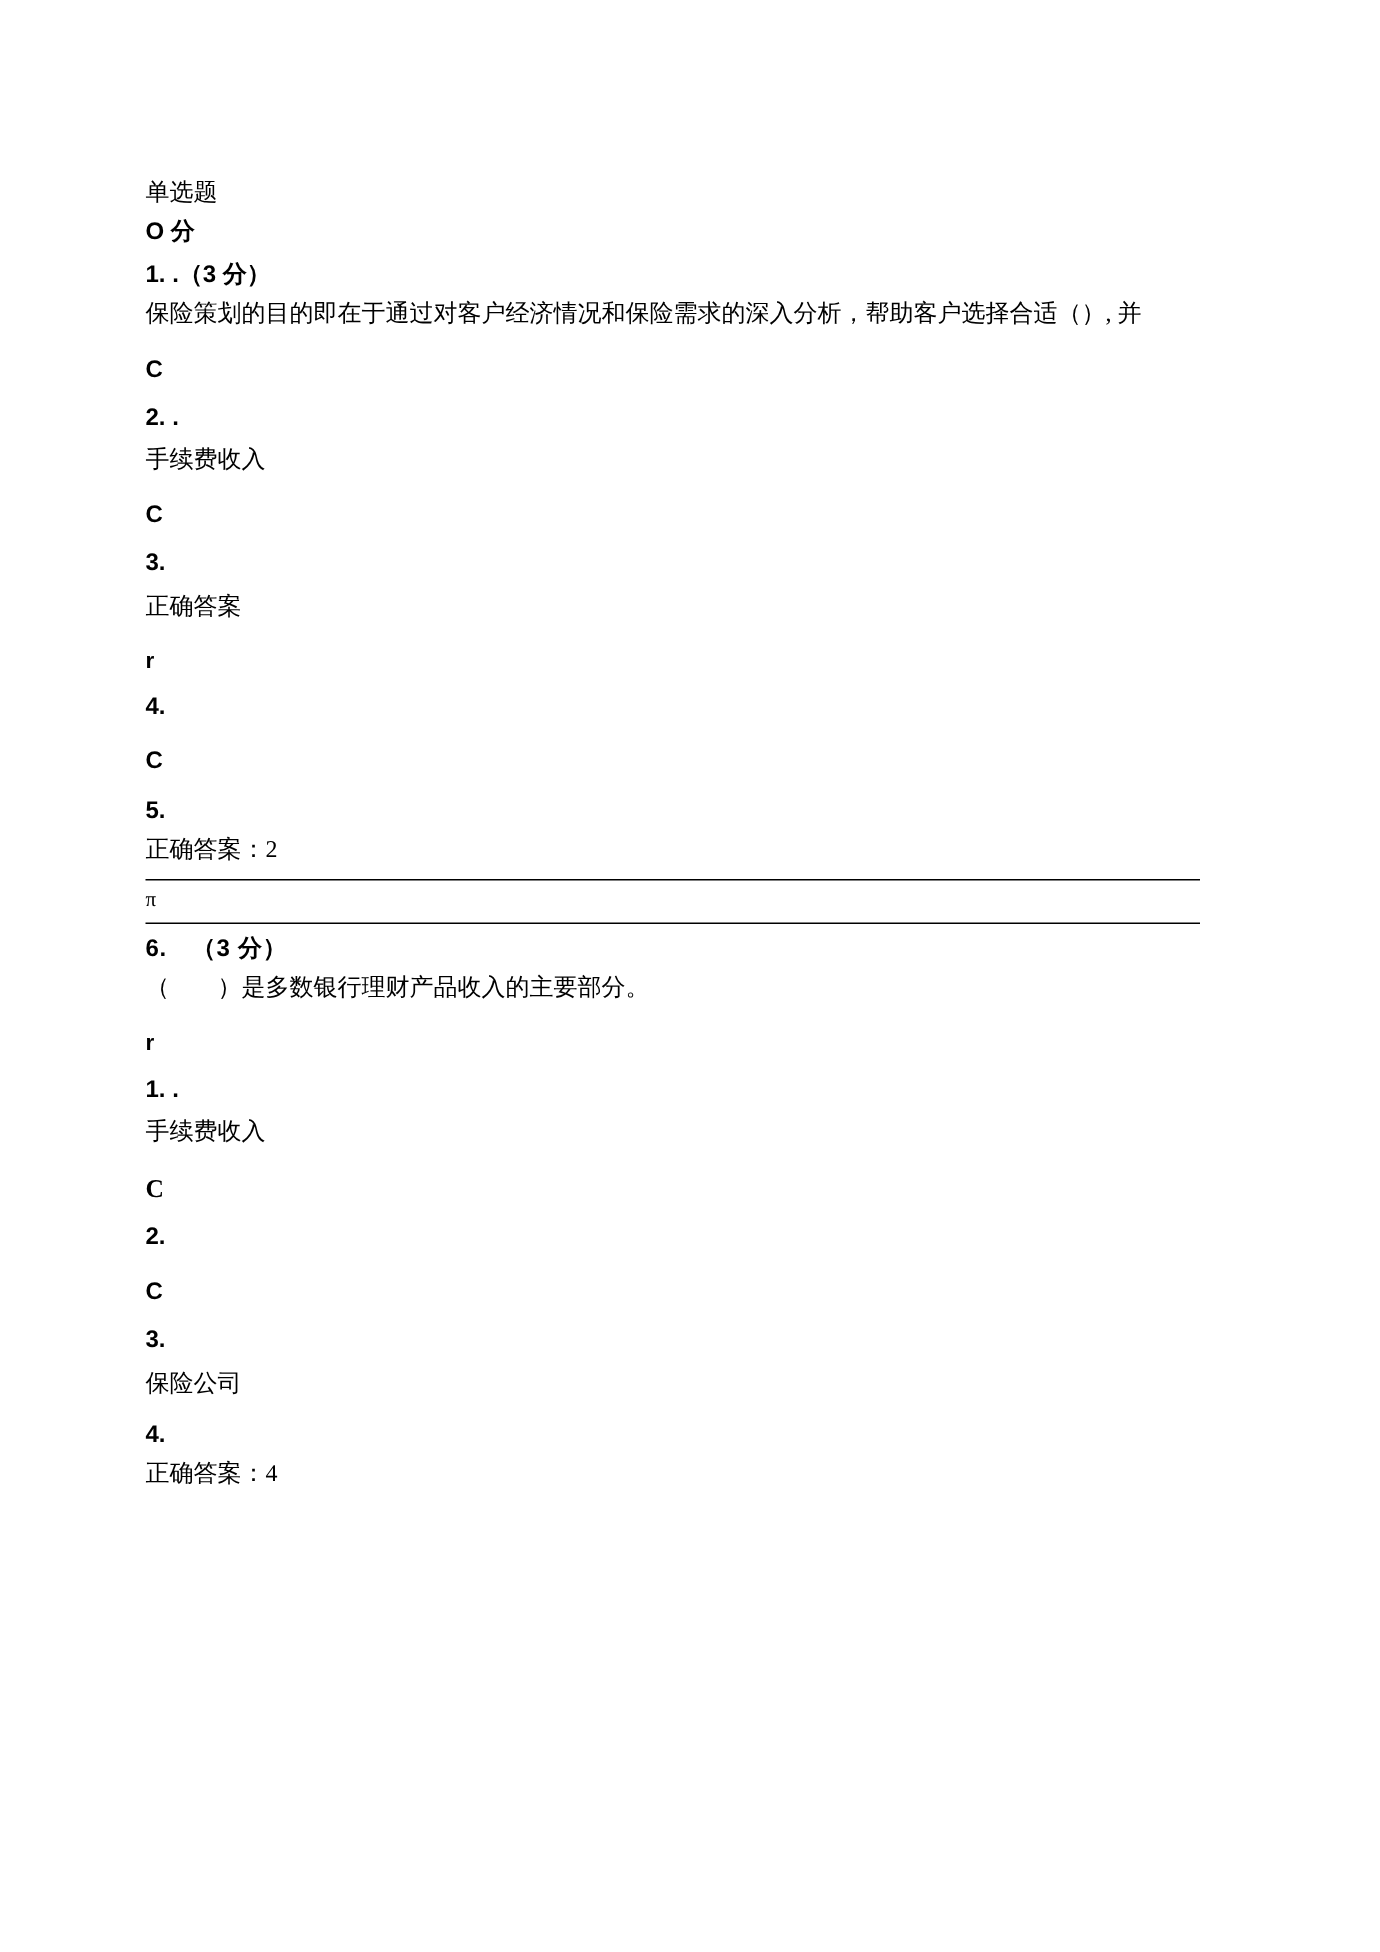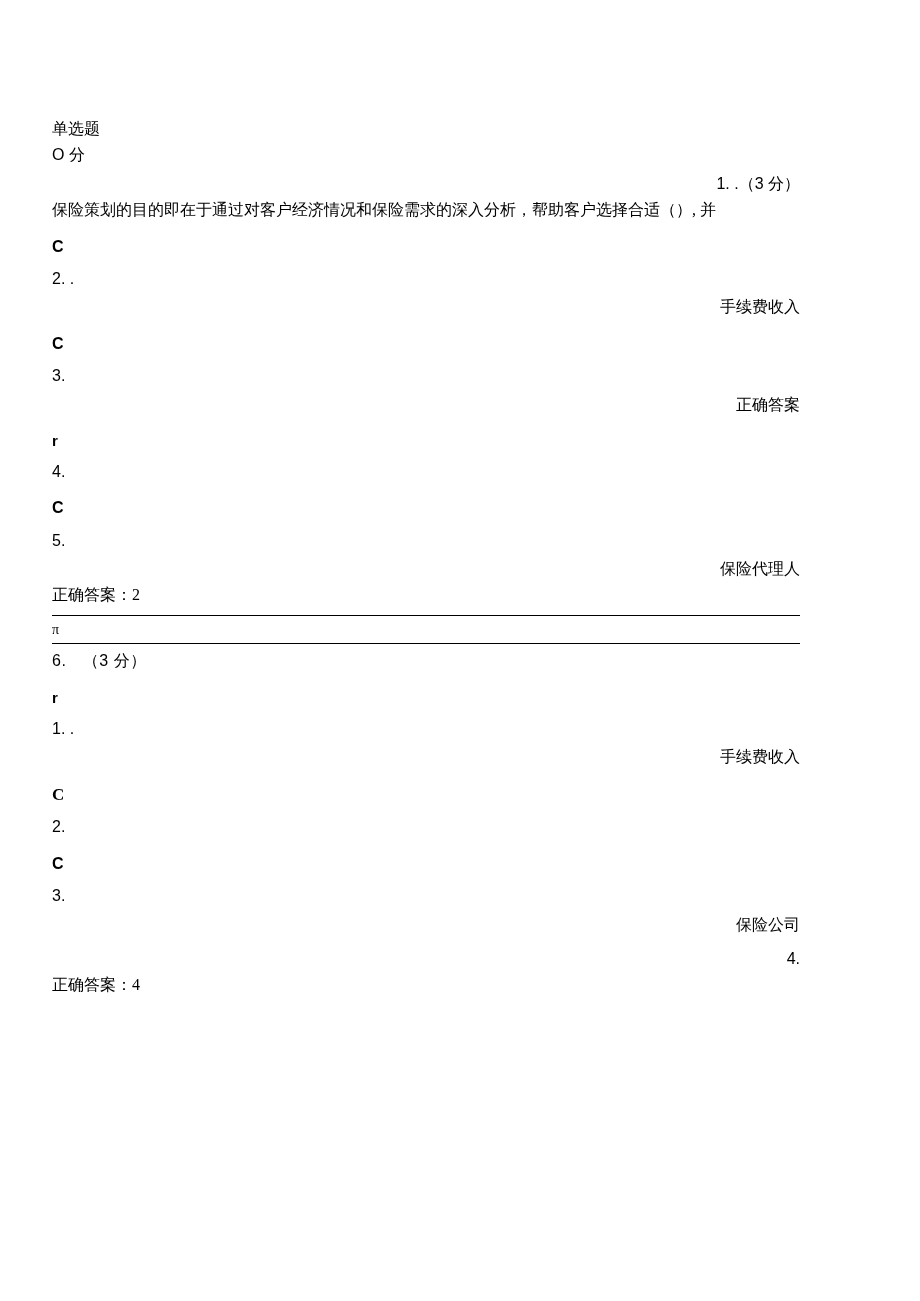--- a/index.html
+++ b/index.html
@@ -9,20 +9,21 @@
     width: 920px;
   }
   body {
     font-family: "SimSun", "宋体", "Songti SC", serif;
     font-size: 16px;
     color: #000;
     line-height: 1.4;
   }
   .page {
     padding: 118px 120px 40px 52px;
+    margin-left: 45px;
   }
   .line {
     margin-bottom: 4px;
   }
   .bold-c {
     font-family: Arial, Helvetica, sans-serif;
     font-weight: 700;
     font-size: 16px;
     margin-top: 14px;
     margin-bottom: 10px;
@@ -36,39 +37,39 @@
   }
   .serif-c {
     font-family: "Times New Roman", Times, serif;
     font-weight: 700;
     font-size: 17px;
     margin-top: 14px;
     margin-bottom: 10px;
   }
   .gap {
     margin-top: 6px;
-    text-align: right;
   }
   .hr-top {
     border: none;
     border-top: 1px solid #000;
     margin: 8px 0 4px 0;
   }
   .hr-bottom {
     border: none;
     border-top: 1px solid #000;
     margin: 4px 0 6px 0;
   }
   .pi {
     font-family: "Times New Roman", Times, serif;
     font-size: 14px;
     margin: 0 0 4px 0;
   }
   .num-latin {
     font-family: Arial, Helvetica, sans-serif;
+    font-weight: bold;
   }
   .wide {
     letter-spacing: 0.5px;
   }
 </style>
 </head>
 <body>
 
 <div class="page">
 
@@ -84,28 +85,28 @@
 
   <div class="bold-c">C</div>
   <div class="line"><span class="num-latin">3.</span></div>
   <div class="line gap">正确答案</div>
 
   <div class="bold-r">r</div>
   <div class="line"><span class="num-latin">4.</span></div>
 
   <div class="bold-c">C</div>
   <div class="line"><span class="num-latin">5.</span></div>
-  <div class="line gap">保险代理人</div>
   <div class="line">正确答案：2</div>
 
   <hr class="hr-top">
   <div class="pi">π</div>
   <hr class="hr-bottom">
 
   <div class="line"><span class="num-latin wide">6.　（3 分）</span></div>
+  <div class="line">（　　）是多数银行理财产品收入的主要部分。</div>
 
   <div class="bold-r">r</div>
   <div class="line"><span class="num-latin">1. .</span></div>
   <div class="line gap">手续费收入</div>
 
   <div class="serif-c">C</div>
   <div class="line"><span class="num-latin">2.</span></div>
 
   <div class="bold-c">C</div>
   <div class="line"><span class="num-latin">3.</span></div>

